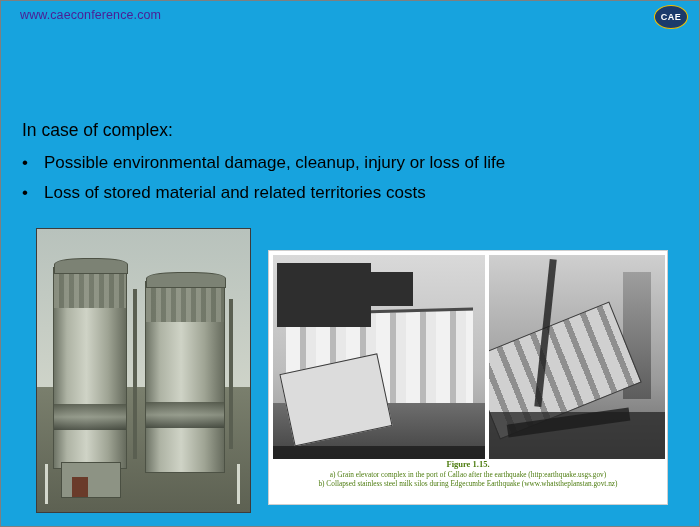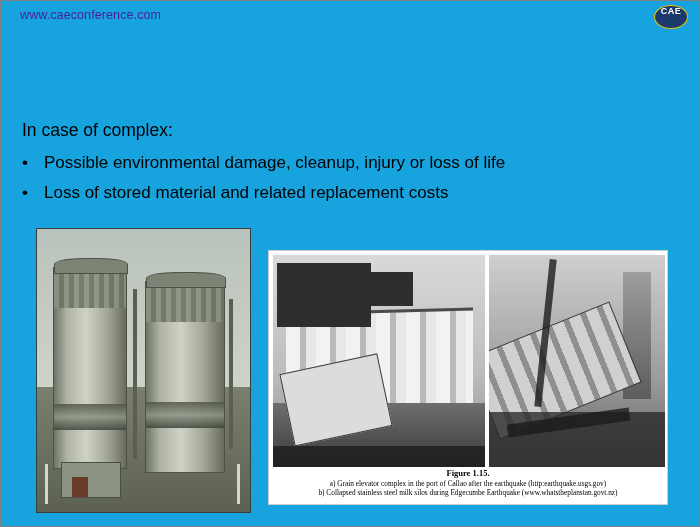--- a/index.html
+++ b/index.html
@@ -48,20 +48,21 @@
     align-items: center;
     justify-content: center;
   }
   .logo-oval {
     width: 32px;
     height: 22px;
     border-radius: 50%;
     background: #1b3a6b;
     border: 1.5px solid #f2c200;
     display: flex;
+    align-items: center;
     justify-content: center;
   }
   .logo-text {
     color: #ffffff;
     font-size: 9px;
     font-weight: bold;
     letter-spacing: 0.5px;
     font-family: "Liberation Sans", sans-serif;
   }
   .title {
@@ -127,25 +128,25 @@
     width: 400px;
     height: 255px;
     background: #ffffff;
     border: 1px solid #cfcfcf;
     box-sizing: border-box;
     overflow: hidden;
   }
   .photo-cap {
     position: absolute;
     left: 0;
-    bottom: 7px;
+    bottom: 16px;
     width: 100%;
     text-align: center;
     font-family: "Liberation Serif", serif;
-    color: #000000;
+    color: #4d7c0f;
     background: #ffffff;
   }
   .cap-title {
     font-size: 8.5px;
     font-weight: bold;
     margin-bottom: 1px;
   }
   .cap-line {
     font-size: 7.3px;
     line-height: 1.25;
@@ -198,21 +199,21 @@
 
   <div class="subtitle">In case of complex:</div>
 
   <div class="bullets">
     <div class="bullet">
       <span class="bullet-dot">•</span>
       <span class="bullet-text">Possible environmental damage, cleanup, injury or loss of life</span>
     </div>
     <div class="bullet">
       <span class="bullet-dot">•</span>
-      <span class="bullet-text">Loss of stored material and related replacement costs</span>
+      <span class="bullet-text">Loss of stored material and related territories costs</span>
     </div>
   </div>
 
   <div class="img-left">
     <div class="scene-left">
       <div class="sky-l"></div>
       <div class="ground-l"></div>
 
       <div class="silo silo1">
         <div class="silo-top"></div>

